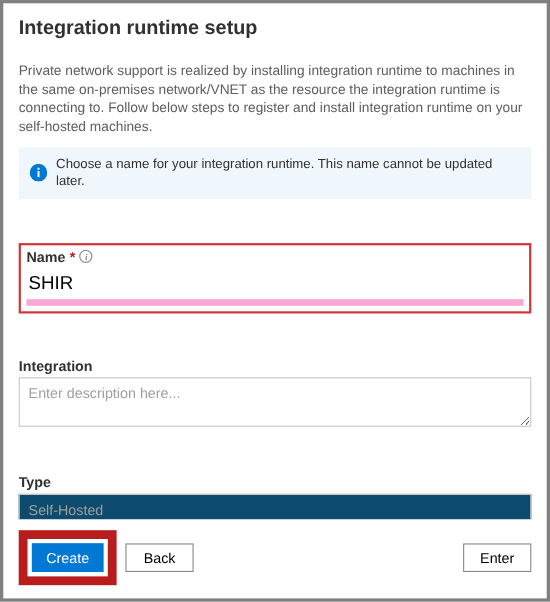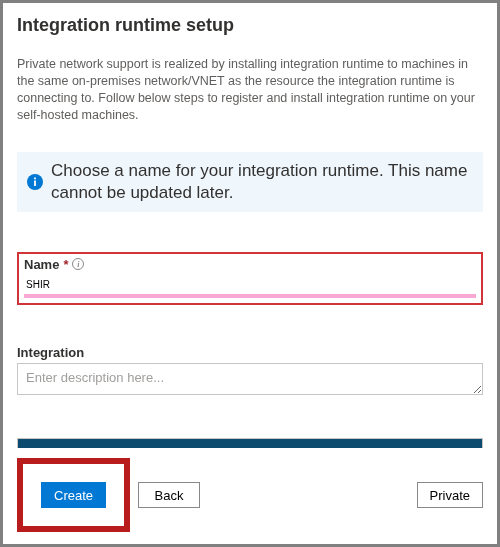--- a/index.html
+++ b/index.html
@@ -23,28 +23,28 @@
   }
   h1.title {
     font-size: 18px;
     font-weight: 600;
     margin-bottom: 20px;
   }
   .intro {
     font-size: 12.5px;
     color: #605e5c;
     line-height: 1.35;
-    margin-bottom: 28px;
+    margin-bottom: 10px;
   }
   .info-banner {
     background: #eff6fc;
     display: flex;
     align-items: center;
     padding: 8px 10px;
-    font-size: 17px;
+    font-size: 12px;
     color: #323130;
     margin-bottom: 10px;
   }
   .info-banner svg { flex-shrink: 0; margin-right: 8px; }
   .info-banner span { line-height: 1.3; }
 
   .field-block { margin-bottom: 12px; margin-top: 40px; }
   .field-block.highlighted {
     border: 2px solid #d13438;
     padding: 3px 5px 5px 5px;
@@ -66,29 +66,29 @@
     align-items: center;
     justify-content: center;
     font-size: 8px;
     color: #888;
     font-style: italic;
     font-family: serif;
   }
   .text-input-plain {
     width: 100%;
     border: none;
-    border-bottom: 4px solid #f9a8d4;
+    border-bottom: 6px solid #f9a8d4;
     padding: 4px 2px;
-    font-size: 10px;
+    font-size: 17px;
     outline: none;
     background: transparent;
   }
   textarea.desc {
     width: 100%;
-    height: 32px;
+    height: 45px;
     border: 1px solid #c8c6c4;
     padding: 6px 8px;
     font-size: 13px;
     font-family: inherit;
     resize: vertical;
     outline: none;
     color: #323130;
   }
   textarea.desc::placeholder { color: #a19f9d; }
   .type-input {
@@ -116,22 +116,22 @@
     background: #fff;
     cursor: pointer;
     font-family: inherit;
   }
   .btn.primary {
     background: #0078d4;
     border-color: #0078d4;
     color: #fff;
   }
   .primary-wrap {
-    border: 6px solid #b91c1c;
-    padding: 18px;
+    border: 8px solid #b91c1c;
+    padding: 4px;
     display: inline-flex;
   }
   .spacer { flex: 1; }
 </style>
 </head>
 <body>
 
 <div class="content">
   <h1 class="title">Integration runtime setup</h1>
   <p class="intro">Private network support is realized by installing integration runtime to machines in the same on-premises network/VNET as the resource the integration runtime is connecting to. Follow below steps to register and install integration runtime on your self-hosted machines.</p>
@@ -155,24 +155,27 @@
   </div>
 
   <div class="field-block">
     <div class="field-label">
       <span>Integration</span>
     </div>
     <textarea class="desc" placeholder="Enter description here..." style=""></textarea>
   </div>
 
   <div class="field-block">
+    <div class="field-label">
+      <span>Type</span>
+    </div>
     <input type="text" class="type-input" disabled="" value="Self-Hosted" style="">
   </div>
 </div>
 
 <div class="footer">
   <span class="primary-wrap">
     <button class="btn primary">Create</button>
   </span>
   <button class="btn">Back</button>
   <span class="spacer"></span>
-  <button class="btn">Private</button>
+  <button class="btn">Enter</button>
 </div>
 
 </body></html>

